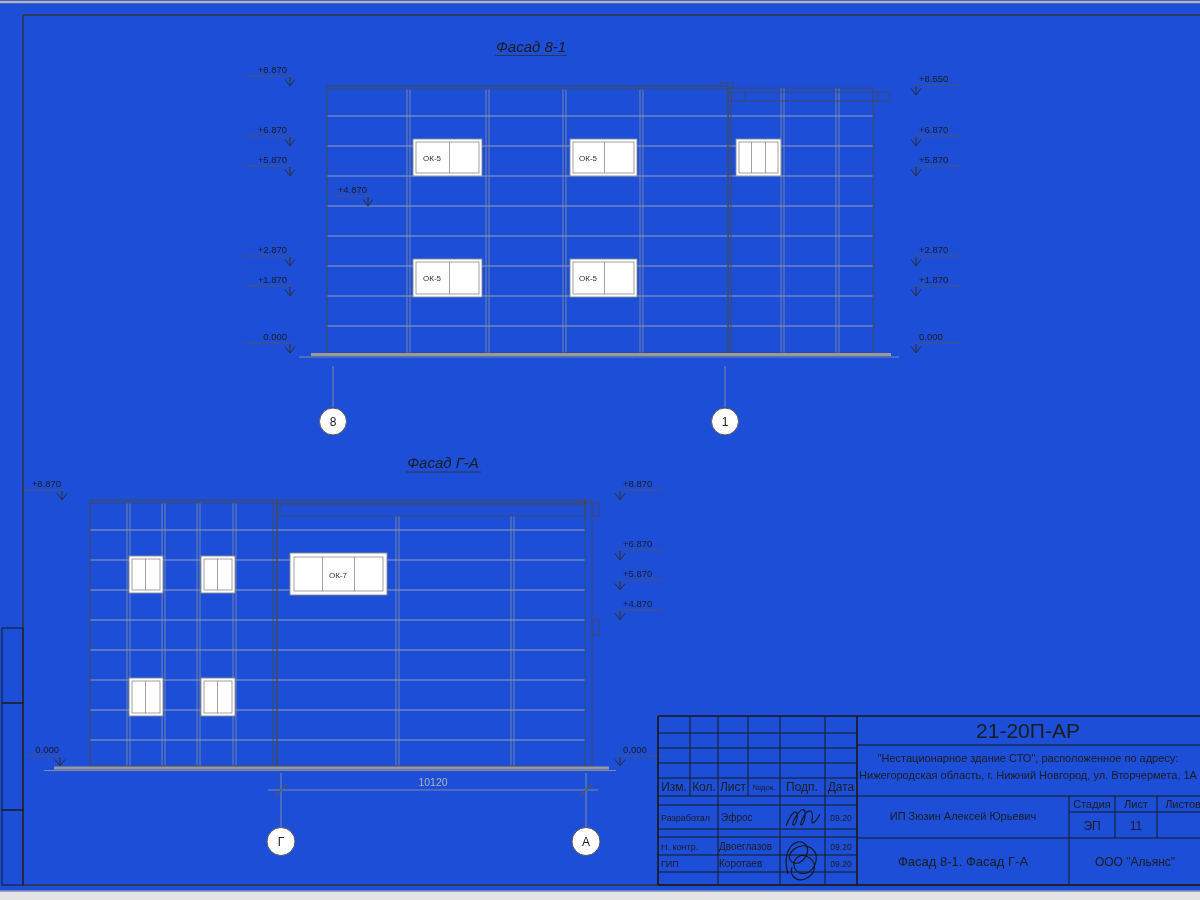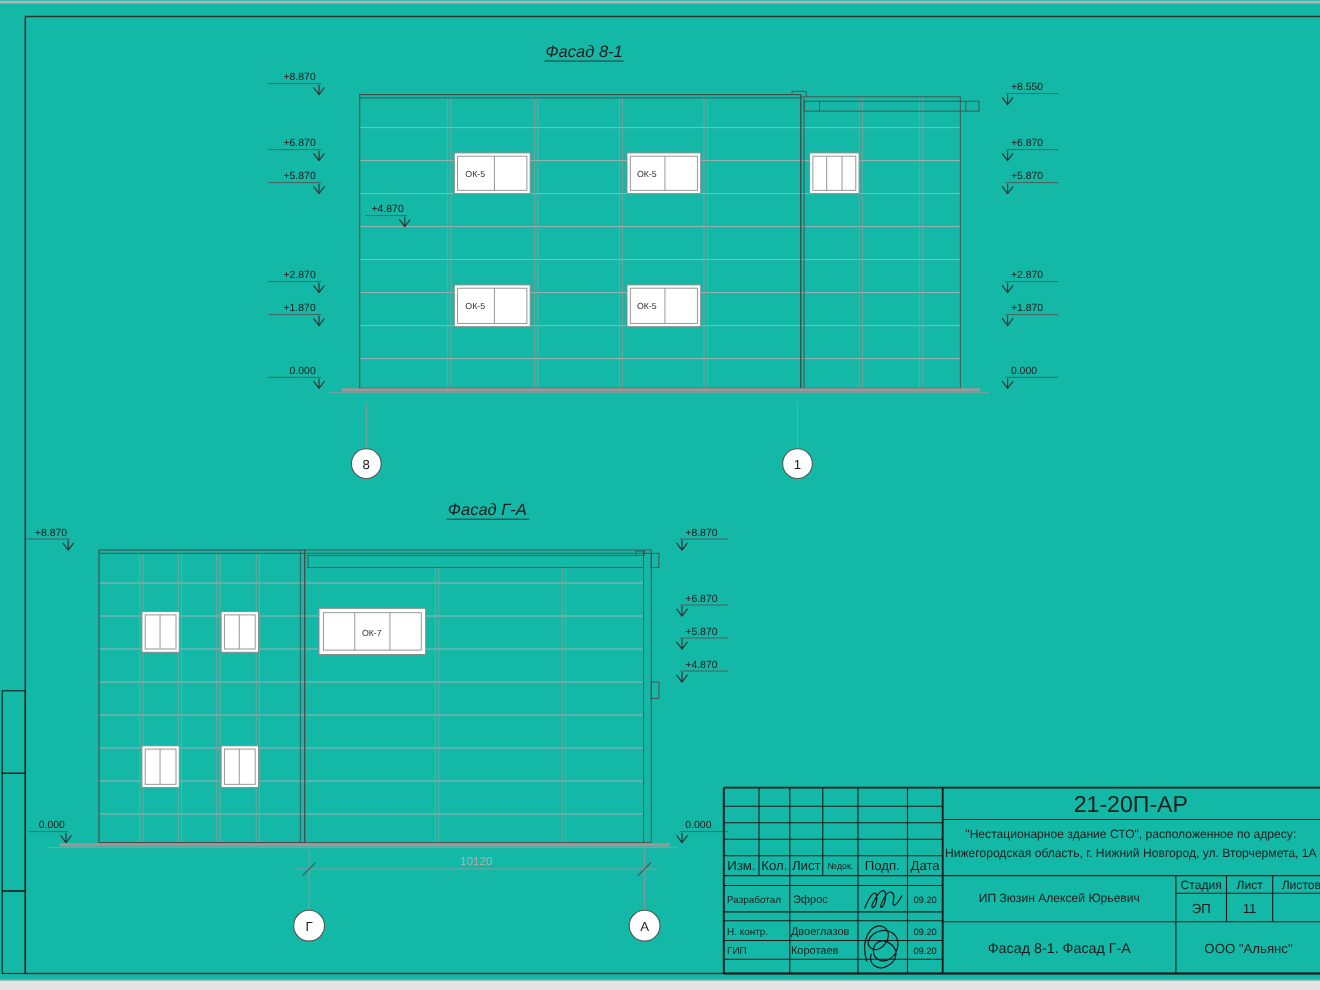--- a/index.html
+++ b/index.html
@@ -1,16 +1,16 @@
 <!DOCTYPE html>
 <html><head>
 <meta charset="utf-8">
 <style>
   html,body{margin:0;padding:0;background:#fff;}
-  .stage{position:relative;width:1200px;height:900px;background:#14b8a6;overflow:hidden;}
+  .stage{position:relative;width:1200px;height:900px;background:#1d4ed8;overflow:hidden;}
   svg text{font-family:"Liberation Sans",sans-serif;fill:#1c1c1c;}
   .ol{stroke:#4a4a4a;fill:none;stroke-width:1;}
   .thin{stroke:#4a4a4a;fill:none;stroke-width:0.8;}
   .jv{stroke:#9a9a9a;stroke-width:0.7;fill:none;}
   .jh{stroke:#b3b3b3;stroke-width:0.8;fill:none;}
   .win{fill:#ffffff;stroke:#8a8a8a;stroke-width:0.9;}
   .winl{stroke:#8a8a8a;stroke-width:0.8;fill:none;}
   .gnd{stroke:#9a9a9a;stroke-width:3;fill:none;}
   .gnd2{stroke:#9a9a9a;stroke-width:0.8;fill:none;}
   .mk{stroke:#2e2e2e;stroke-width:1;fill:none;}

